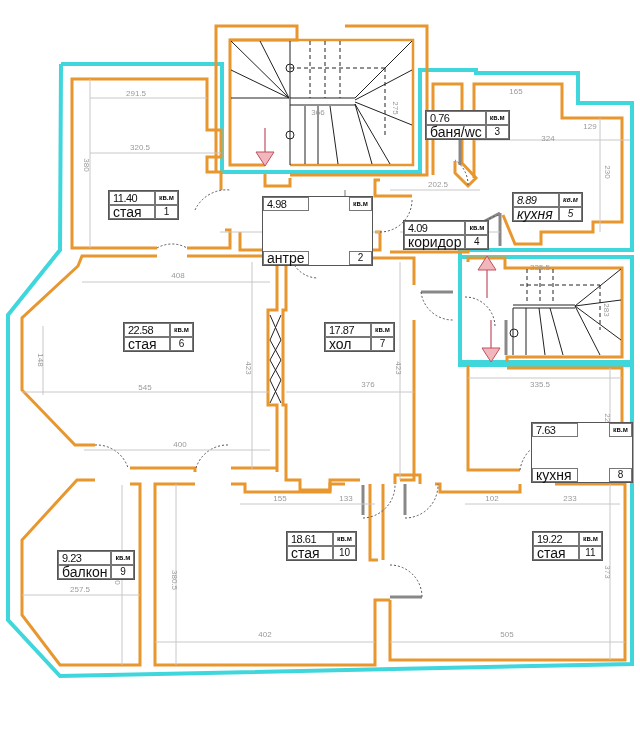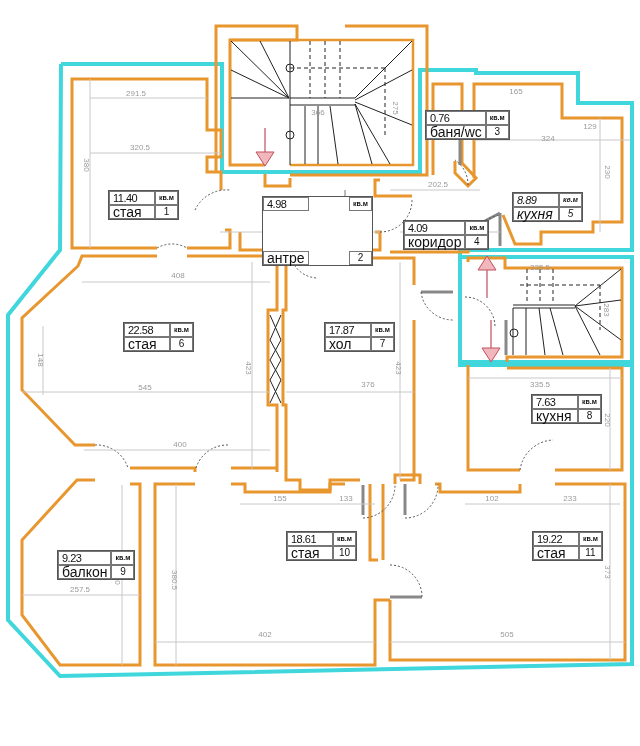--- a/index.html
+++ b/index.html
@@ -259,21 +259,21 @@
       <span class="unit">кв.м</span>
       <span class="name">стая</span>
       <span class="num">6</span>
     </div>
     <div class="lbl" style="left: 324px; top: 322px;">
       <span class="area">17.87</span>
       <span class="unit">кв.м</span>
       <span class="name">хол</span>
       <span class="num">7</span>
     </div>
-    <div class="lbl" style="left: 531px; top: 394px;">
+    <div class="lbl" style="left: 531px; top: 422px; gap: 31px;">
       <span class="area">7.63</span>
       <span class="unit">кв.м</span>
       <span class="name">кухня</span>
       <span class="num">8</span>
     </div>
     <div class="lbl" style="left: 57px; top: 530px; margin-top: 20px;">
       <span class="area">9.23</span>
       <span class="unit">кв.м</span>
       <span class="name">балкон</span>
       <span class="num">9</span>

